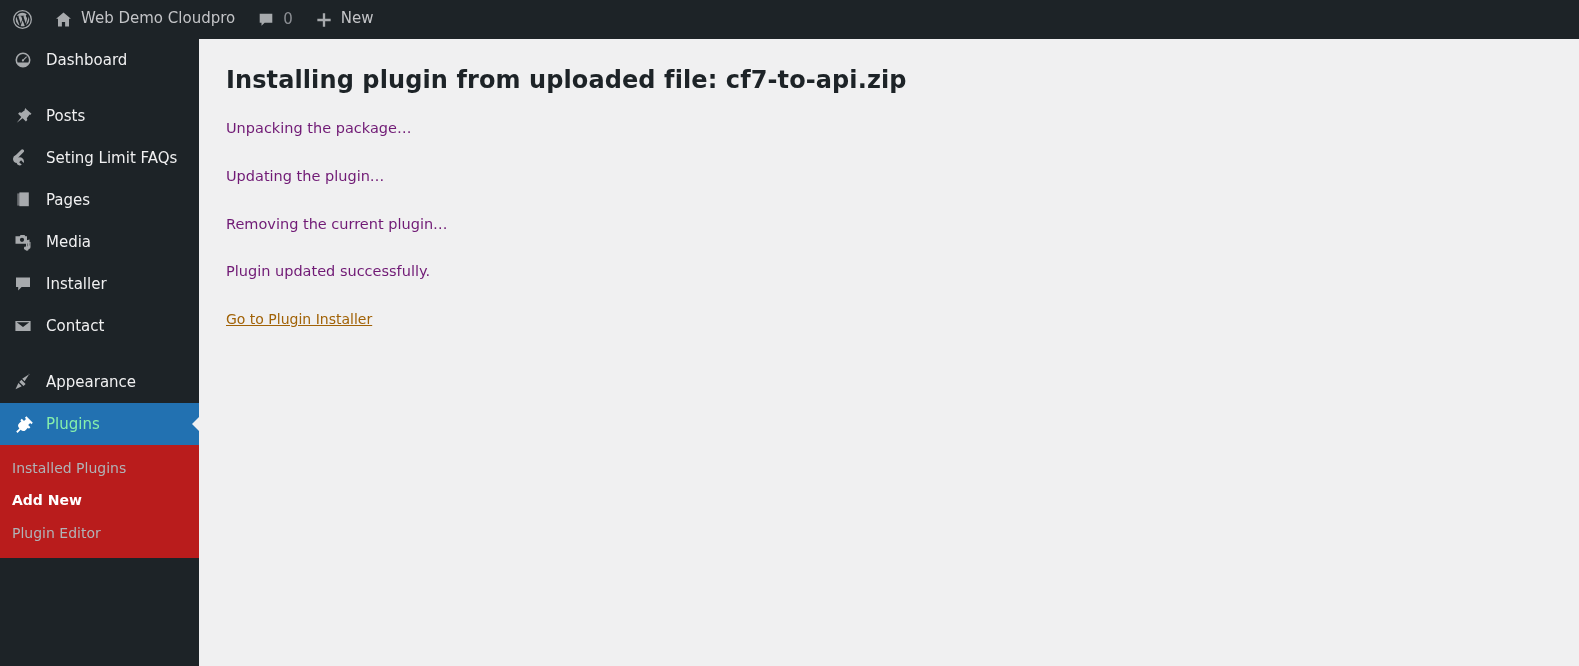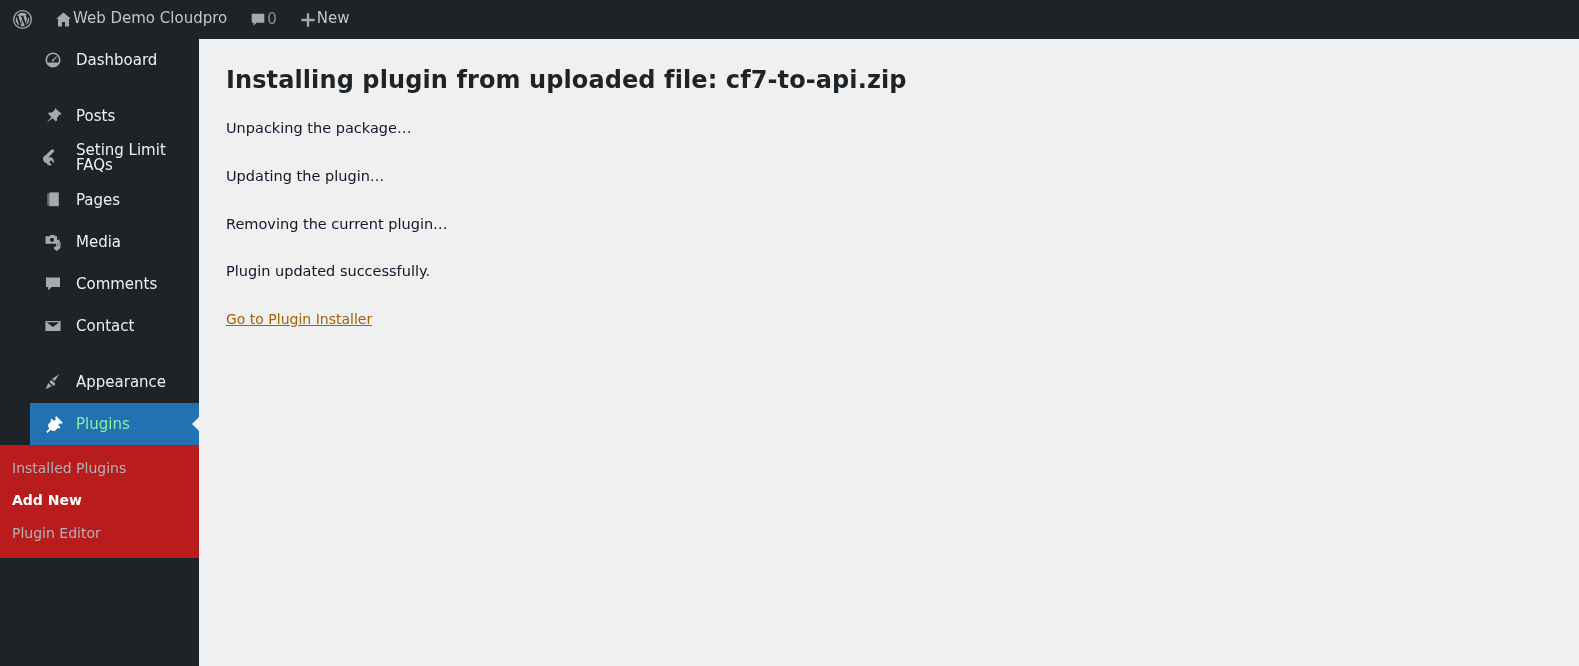--- a/index.html
+++ b/index.html
@@ -22,20 +22,21 @@
     display: flex;
     align-items: center;
     color: #c3c4c7;
     font-size: 15px;
   }
   .ab-item {
     display: flex;
     align-items: center;
     height: 39px;
     padding: 0 11px;
+    gap: 8px;
     color: #c3c4c7;
     text-decoration: none;
     white-space: nowrap;
   }
   .ab-item.logo { padding: 0 10px 0 12px; }
   .ab-label { line-height: 1; position: relative; top: -1px; }
   .ab-icon { display: flex; align-items: center; justify-content: center; }
   .ab-icon svg { display: block; fill: #a7aaad; }
   .ab-count { color: #8c8f94; font-size: 15px; position: relative; top: -1px; }
 
@@ -55,21 +56,20 @@
     position: relative;
     display: flex;
     align-items: center;
     height: 42px;
     padding-left: 12px;
     gap: 12px;
     color: #f0f0f1;
     font-size: 15px;
     text-decoration: none;
     cursor: pointer;
-    margin-left: 30px;
   }
   .menu-item .mi-icon {
     width: 22px;
     display: flex;
     align-items: center;
     justify-content: center;
     flex: 0 0 22px;
   }
   .menu-item .mi-icon svg { display: block; fill: #a7aaad; }
   .menu-item .mi-label { line-height: 1; }
@@ -125,21 +125,21 @@
     font-size: 24px;
     font-weight: 700;
     color: #1d2327;
     line-height: 1.3;
     margin: 0 0 22px 0;
     letter-spacing: 0.1px;
   }
 
   .install-line {
     font-size: 14.5px;
-    color: #0f172a;
+    color: #701a75;
     line-height: 1.5;
     margin: 0 0 26px 0;
   }
   .install-link {
     display: inline-block;
     font-size: 14px;
     color: #a16207;
     text-decoration: underline;
     cursor: pointer;
   }
@@ -240,21 +240,21 @@
       </span>
       <span class="mi-label">Media</span>
     </a>
 
     <a class="menu-item">
       <span class="mi-icon">
         <svg width="20" height="20" viewBox="0 0 20 20">
           <path d="M3 3.4h14v9.6H8.6L5.2 16.6V13H3V3.4z"></path>
         </svg>
       </span>
-      <span class="mi-label">Comments</span>
+      <span class="mi-label">Installer</span>
     </a>
 
     <a class="menu-item">
       <span class="mi-icon">
         <svg width="20" height="20" viewBox="0 0 20 20">
           <path d="M2.4 5h15.2v10H2.4V5zm1.3 1.3 6.3 4.6 6.3-4.6H3.7z"></path>
         </svg>
       </span>
       <span class="mi-label">Contact</span>
     </a>

